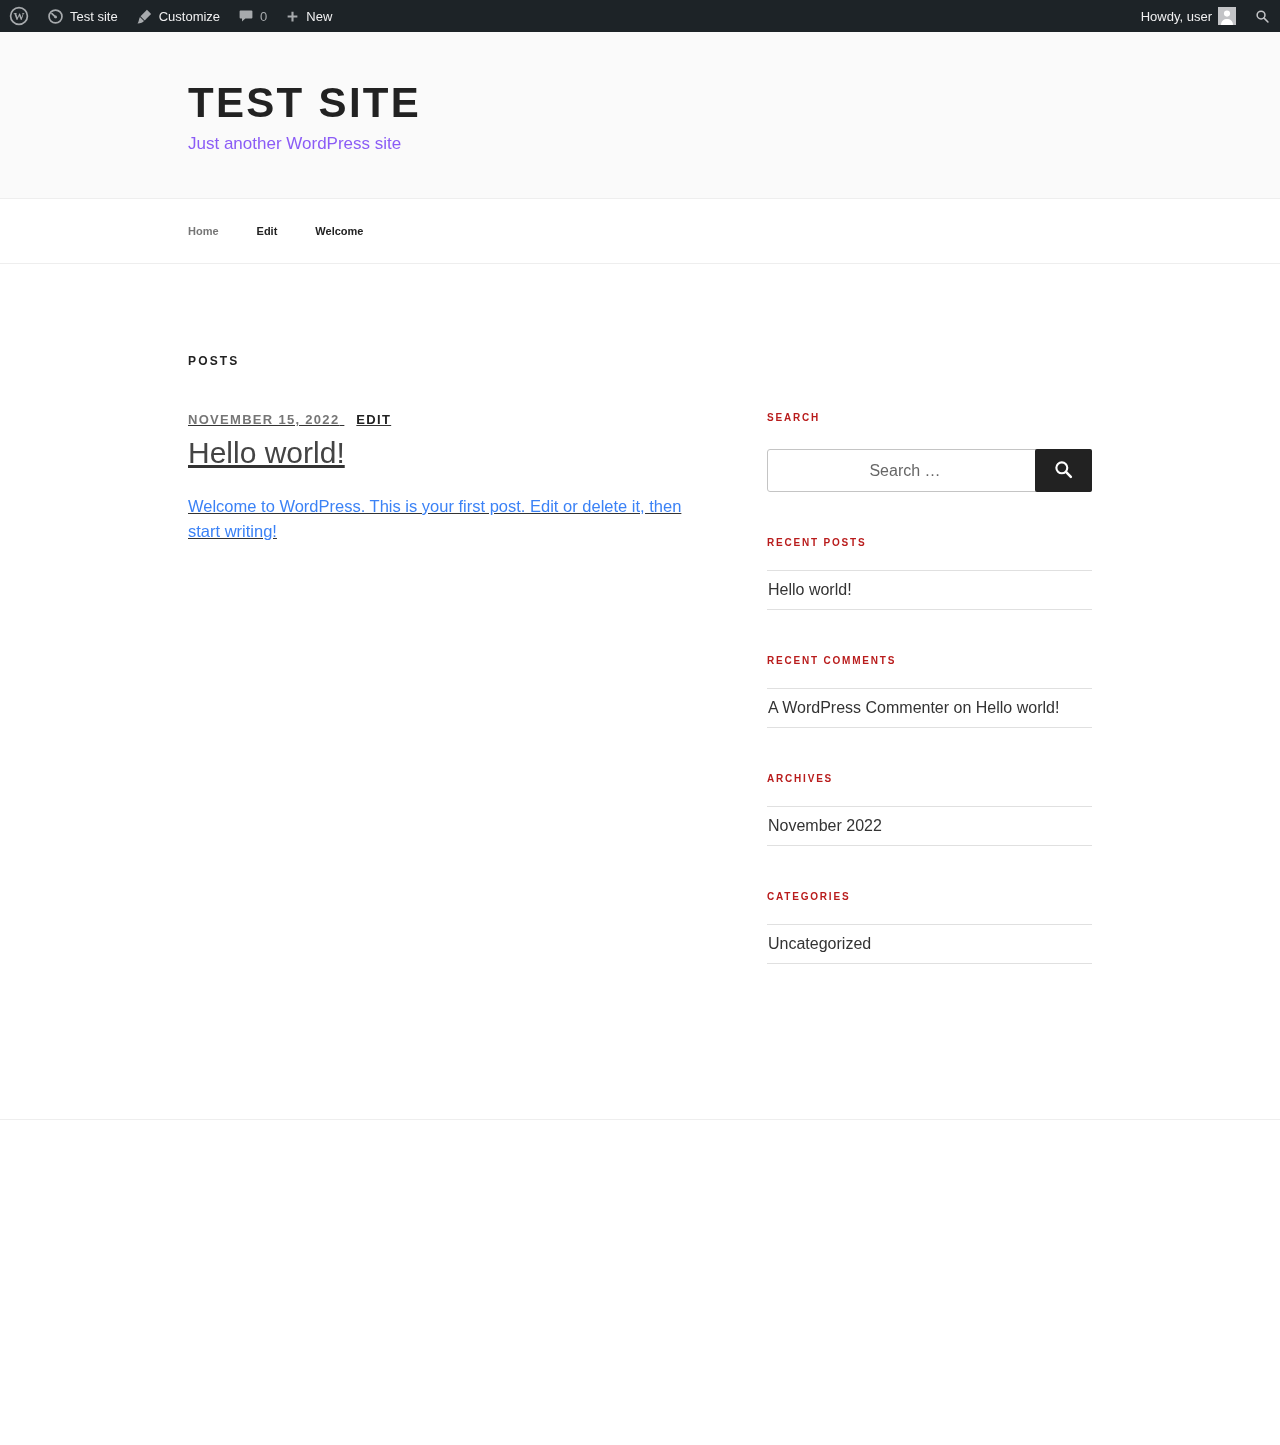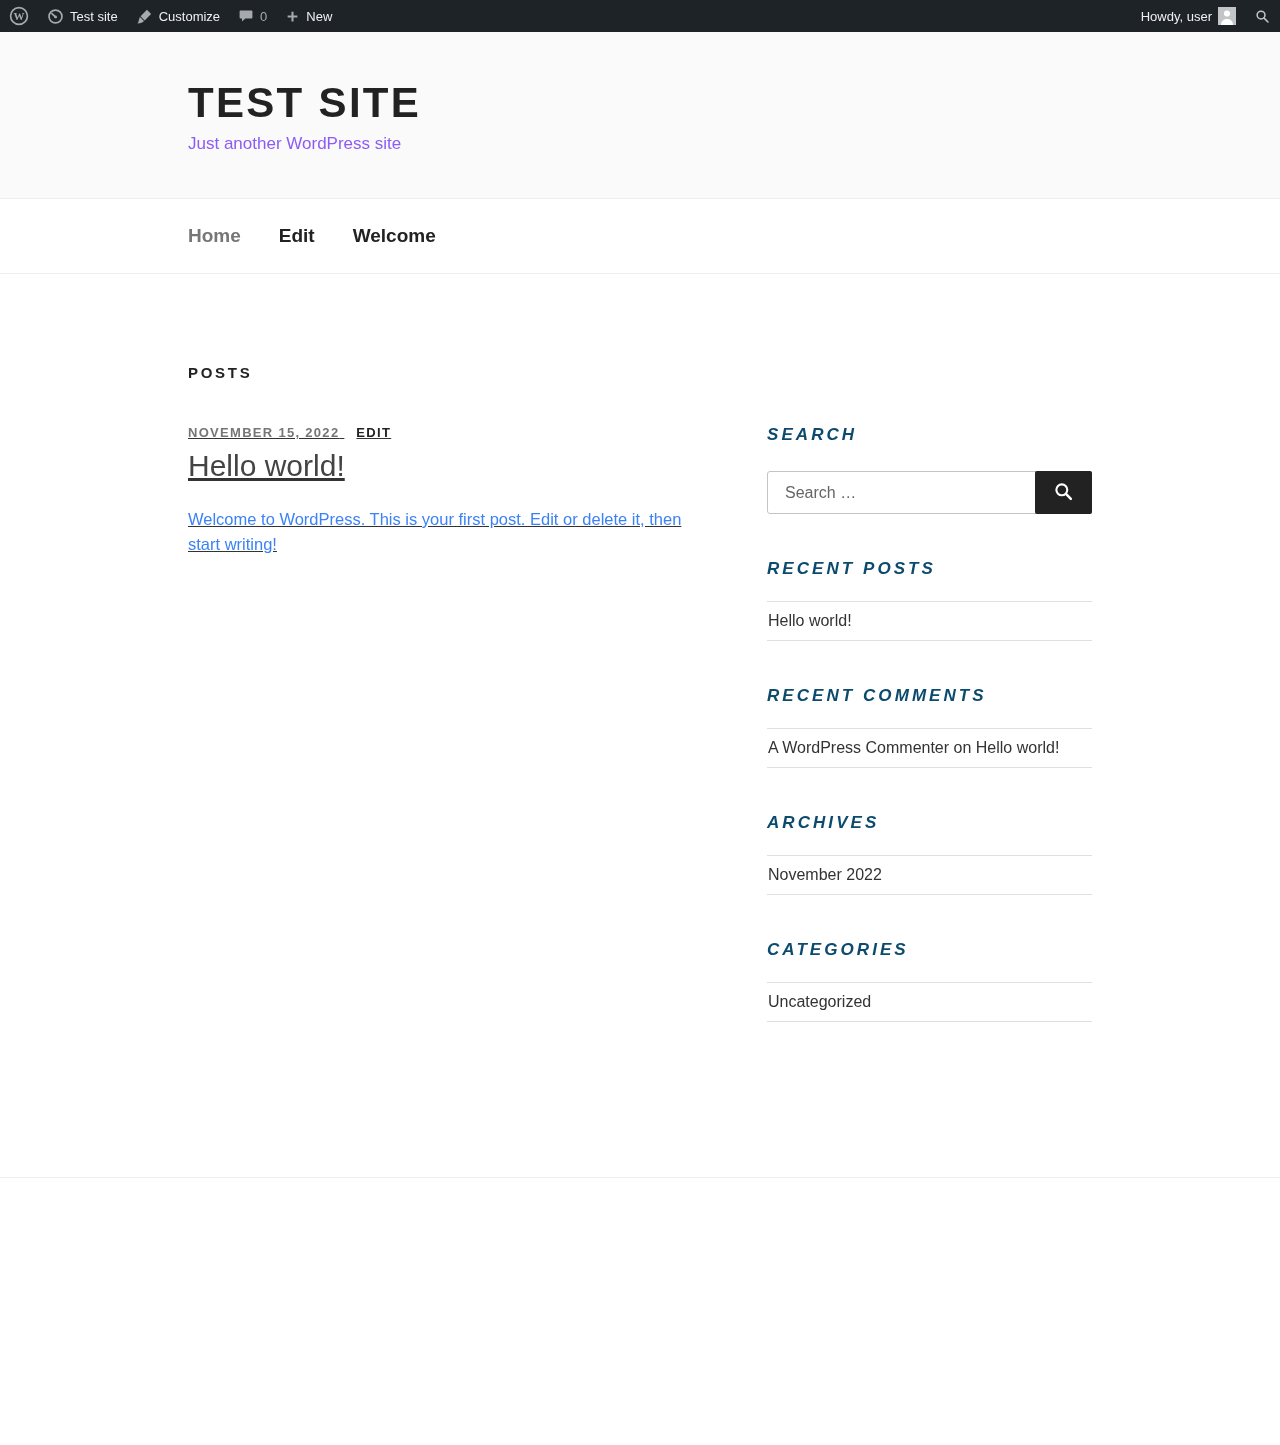--- a/index.html
+++ b/index.html
@@ -28,50 +28,50 @@
   .container { width: 904px; margin: 0 auto; }
   .site-title {
     font-size: 42px; font-weight: 700; letter-spacing: 0.055em;
     color: #222; display: inline-block;
   }
   .site-tagline { margin-top: 7px; font-size: 17px; color: #8b5cf6; }
 
   
   .main-nav { background: #fff; border-bottom: 1px solid #eee; }
   .main-nav .container { display: flex; padding: 26px 0; }
-  .nav-item { font-size: 19px; font-weight: 700; color: #222; margin-right: 38px; }
+  .nav-item { font-size: 11px; font-weight: 700; color: #222; margin-right: 38px; }
   .nav-item.current { color: #767676; }
 
   
   .site-main { padding: 90px 0 110px 0; }
   .section-title {
-    font-size: 15px; font-weight: 700; letter-spacing: 0.18em; color: #222;
+    font-size: 12px; font-weight: 700; letter-spacing: 0.18em; color: #222;
   }
   .columns { display: flex; justify-content: space-between; margin-top: 44px; }
   .content-col { width: 494px; text-decoration: underline; }
   .sidebar-col { width: 325px; }
 
   .post-meta { font-size: 13px; font-weight: 700; letter-spacing: 0.1em; }
   .post-date { color: #767676; }
   .edit-link { color: #222; margin-left: 12px; }
   .post-title { margin-top: 9px; font-size: 30px; font-weight: 400; color: #444; }
   .post-body { margin-top: 24px; font-size: 16.5px; line-height: 1.5; color: #3b82f6; }
 
   
   .widget { margin-bottom: 45px; }
-  .widget-title { font-size: 17px; font-weight: 700; letter-spacing: 0.18em; color: #0c4a6e; font-style: italic; }
+  .widget-title { font-size: 10px; font-weight: 700; letter-spacing: 0.18em; color: #b91c1c; }
   .widget ul { list-style: none; margin-top: 22px; border-top: 1px solid #e0e0e0; }
   .widget li { border-bottom: 1px solid #e0e0e0; padding: 10px 1px; font-size: 16px; color: #333; }
   .widget li a { color: #333; }
 
   .search-form { position: relative; margin-top: 26px; }
   .search-input {
     width: 100%; height: 43px; border: 1px solid #c4c4c4; border-radius: 3px;
     font-size: 16px; color: #333; padding: 0 66px 0 17px;
-    font-family: "Liberation Sans", "DejaVu Sans", sans-serif; background: #fff;
+    font-family: "Liberation Sans", "DejaVu Sans", sans-serif; background: #fff; text-align: center;
   }
   .search-input::placeholder { color: #666; opacity: 1; }
   .search-button {
     position: absolute; top: 0; right: 0; width: 57px; height: 43px;
     background: #222; border: 0; border-radius: 2px; cursor: pointer;
     display: flex; align-items: center; justify-content: center;
   }
 
   
   .site-footer { border-top: 1px solid #eee; padding: 43px 0 40px 0; }

